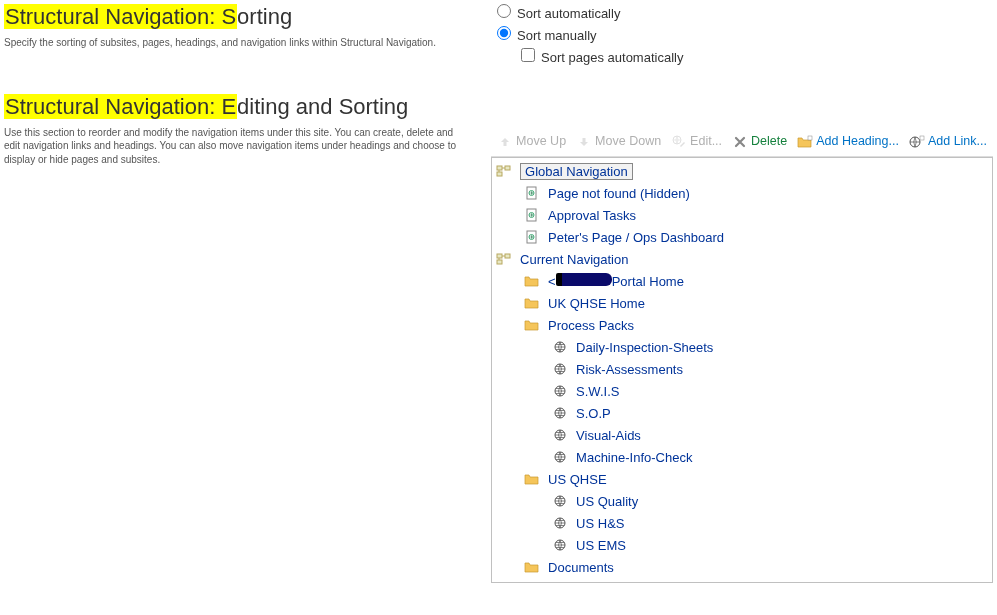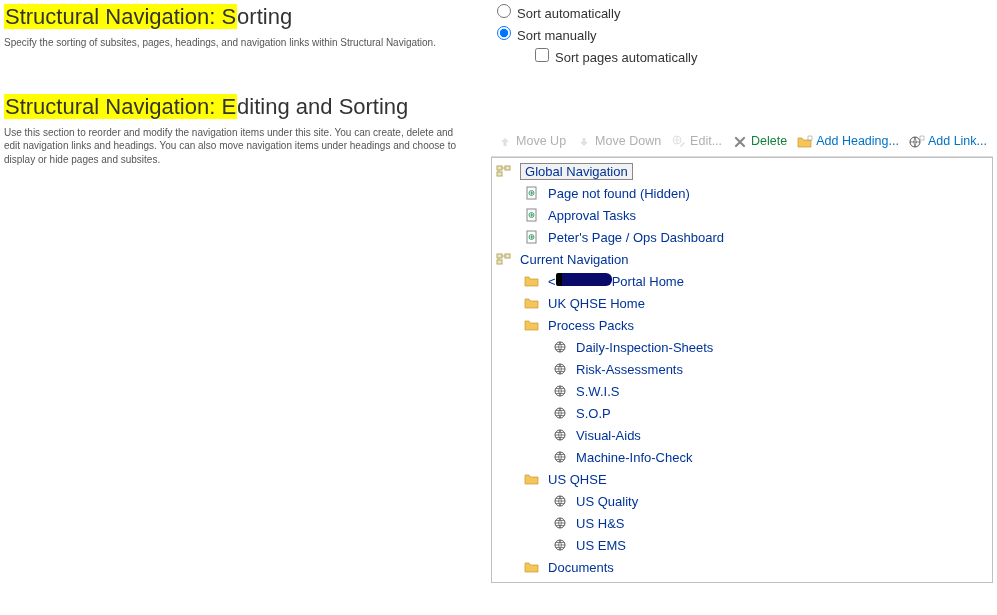--- a/index.html
+++ b/index.html
@@ -44,21 +44,21 @@
   .sort-options {
     padding-left: 6px;
     line-height: 1.6;
   }
   .sort-options .row {
     display: flex;
     align-items: flex-start;
     gap: 6px;
     height: 22px;
   }
-  .sort-options .row.indent { margin-left: 38px; }
+  .sort-options .row.indent { margin-left: 24px; }
 
   input[type=radio], input[type=checkbox] {
     width: 14px; height: 14px;
     margin: 0;
   }
 
   .nav-editor {
     margin-top: 58px;
   }
   .toolbar {

